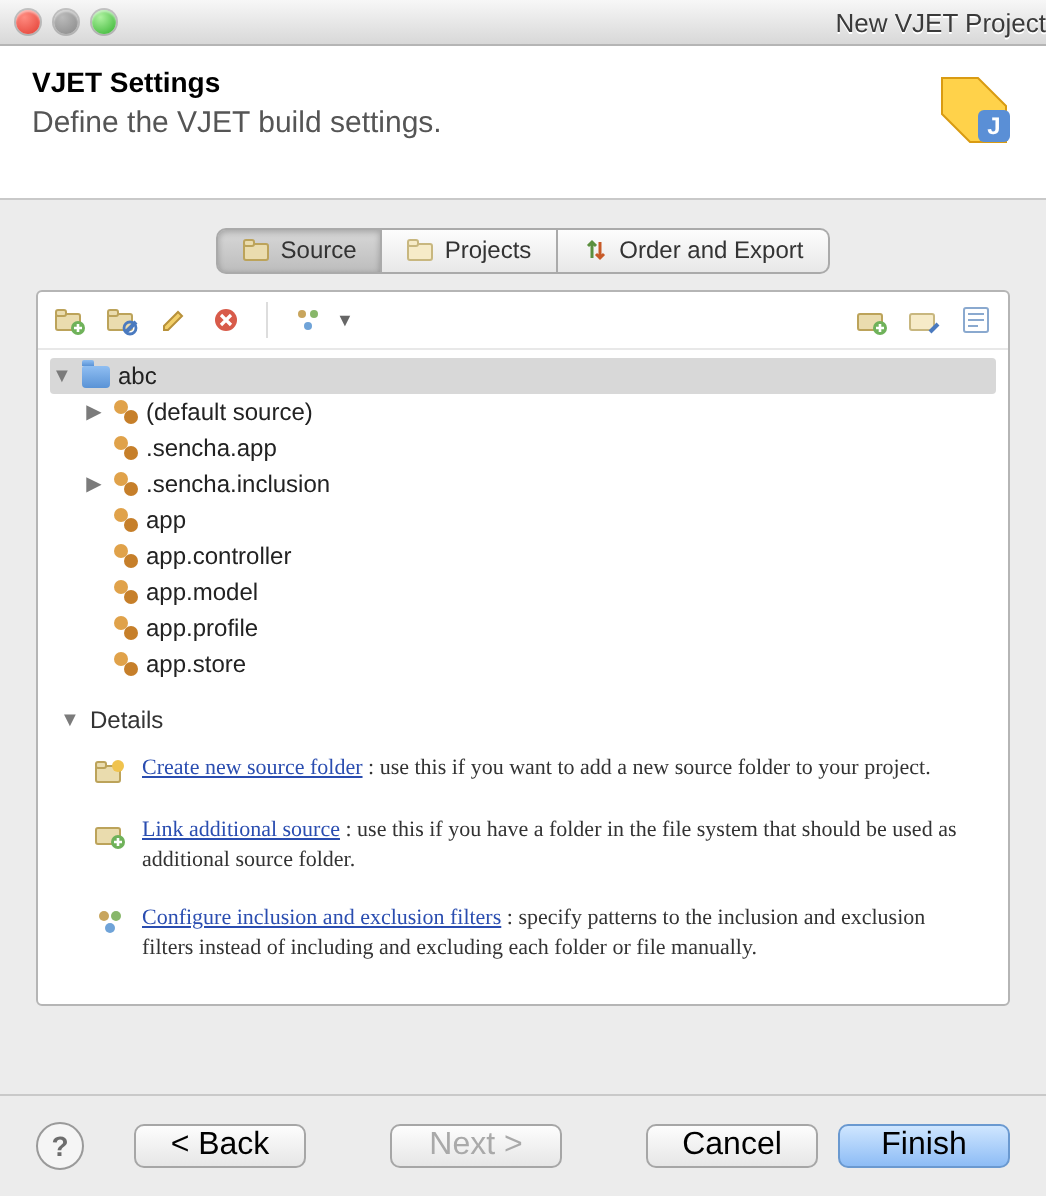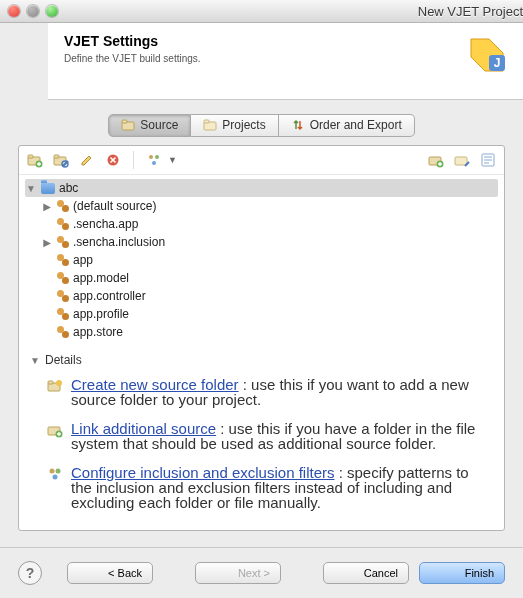--- a/index.html
+++ b/index.html
@@ -5,23 +5,23 @@
 html,body{margin:0;padding:0;font-family:"Lucida Grande","Helvetica Neue",Arial,sans-serif;font-size:11px;color:#000;background:#ececec;width:523px;height:598px;overflow:hidden;}
 
 .titlebar{height:22px;background:linear-gradient(#f7f7f7,#d8d8d8);border-bottom:1px solid #b5b5b5;display:flex;align-items:center;padding:0 8px;position:relative;}
 .traffic{display:flex;gap:7px;}
 .traffic span{width:12px;height:12px;border-radius:50%;display:inline-block;box-shadow:inset 0 1px 1px rgba(255,255,255,.5),0 0 0 1px rgba(0,0,0,.2);}
 .tl-close{background:radial-gradient(circle at 35% 30%,#ff8b80,#e23d32);}
 .tl-min{background:radial-gradient(circle at 35% 30%,#bbb,#888);}
 .tl-zoom{background:radial-gradient(circle at 35% 30%,#aef2a0,#33b22e);}
 .title{position:absolute;left:0;right:0;text-align:right;font-size:13px;color:#3a3a3a;text-shadow:0 1px 0 #fff;}
 
-.header{background:#fff;border-bottom:1px solid #c9c9c9;padding:10px 16px 12px;position:relative;min-height:54px;margin-left:48px;}
+.header{background:#fff;border-bottom:1px solid #c9c9c9;padding:10px 16px 12px;position:relative;min-height:54px;}
 .header h1{margin:0 0 4px;font-size:14px;font-weight:bold;}
-.header p{margin:0;font-size:10px;color:#555;}
+.header p{margin:0;font-size:15px;color:#555;}
 .brand{position:absolute;right:14px;top:10px;}
 
 .content{padding:14px 18px 6px;}
 .tabs{display:flex;justify-content:center;margin-bottom:8px;}
 .tab{display:flex;align-items:center;gap:5px;padding:3px 12px 4px;font-size:12px;background:linear-gradient(#fdfdfd,#e8e8e8);border:1px solid #aaa;border-left-width:0;color:#333;}
 .tab:first-child{border-left-width:1px;border-radius:5px 0 0 5px;}
 .tab:last-child{border-radius:0 5px 5px 0;}
 .tab.active{background:linear-gradient(#d8d8d8,#bdbdbd);box-shadow:inset 0 1px 3px rgba(0,0,0,.25);}
 .ticon{width:14px;height:14px;display:inline-block;}
 .panel{background:#fff;border:1px solid #b5b5b5;border-radius:3px;padding:0 0 10px 0;}
@@ -38,27 +38,27 @@
 .sel{background:#d8d8d8;border-radius:2px;}
 .folder{width:14px;height:11px;border-radius:1px 2px 2px 2px;position:relative;display:inline-block;}
 .folder::before{content:"";position:absolute;top:-3px;left:0;width:6px;height:3px;border-radius:1px 1px 0 0;background:inherit;}
 .f-blue{background:linear-gradient(#8fbef2,#5a93d6);}
 .pkg{width:12px;height:12px;display:inline-block;position:relative;}
 .pkg::before,.pkg::after{content:"";position:absolute;width:7px;height:7px;border-radius:50%;}
 .pkg::before{left:0;top:0;background:#e0a24a;}
 .pkg::after{right:0;bottom:0;background:#c67f2a;}
 .details{padding:0 10px;}
 .det-head{display:flex;align-items:center;gap:4px;font-size:12px;color:#333;padding:4px 0 6px;}
-.det-item{display:flex;gap:8px;padding:4px 4px 10px 18px;font-size:15px;line-height:15px;color:#333;}
+.det-item{display:flex;gap:8px;padding:4px 4px 10px 18px;font-size:11px;line-height:15px;color:#333;font-family:Liberation Serif, serif;}
 .det-item a{color:#2a4db0;text-decoration:underline;}
 .det-ico{flex:0 0 16px;width:16px;height:16px;margin-top:1px;}
 
 .footer{position:absolute;bottom:0;left:0;right:0;height:50px;border-top:1px solid #c9c9c9;background:#ececec;display:flex;align-items:center;padding:0 18px;gap:10px;}
 .help{width:22px;height:22px;border:1.5px solid #9a9a9a;border-radius:50%;display:flex;align-items:center;justify-content:center;color:#6d6d6d;font-size:14px;font-weight:bold;margin-right:auto;background:#f5f5f5;}
-.btn{min-width:86px;height:22px;border:1px solid #a6a6a6;border-radius:5px;background:linear-gradient(#fdfdfd,#e6e6e6);font-size:11px;padding:0 10px;text-align:right;}
+.btn{min-width:86px;height:22px;border:1px solid #a6a6a6;border-radius:5px;background:linear-gradient(#fdfdfd,#e6e6e6);font-size:16px;padding:0 10px;}
 .btn.disabled{color:#a9a9a9;margin-left:32px;}
 .btn.primary{background:linear-gradient(#cfe6ff,#8dbcf5);border-color:#6a99d0;}
 .spacer{width:22px;}
 
 svg{display:block;}
 </style>
 </head>
 <body>
 
 <div class="titlebar">
@@ -196,25 +196,25 @@
         <span class="tw">▶</span>
         <span class="pkg"></span>
         <span>.sencha.inclusion</span>
       </div>
       <div class="row indent2">
         <span class="pkg"></span>
         <span>app</span>
       </div>
       <div class="row indent2">
         <span class="pkg"></span>
+        <span>app.controller</span>
+      </div>
+      <div class="row indent2">
+        <span class="pkg"></span>
         <span>app.model</span>
-      </div>
-      <div class="row indent2">
-        <span class="pkg"></span>
-        <span>app.controller</span>
       </div>
       <div class="row indent2">
         <span class="pkg"></span>
         <span>app.profile</span>
       </div>
       <div class="row indent2">
         <span class="pkg"></span>
         <span>app.store</span>
       </div>
     </div>

